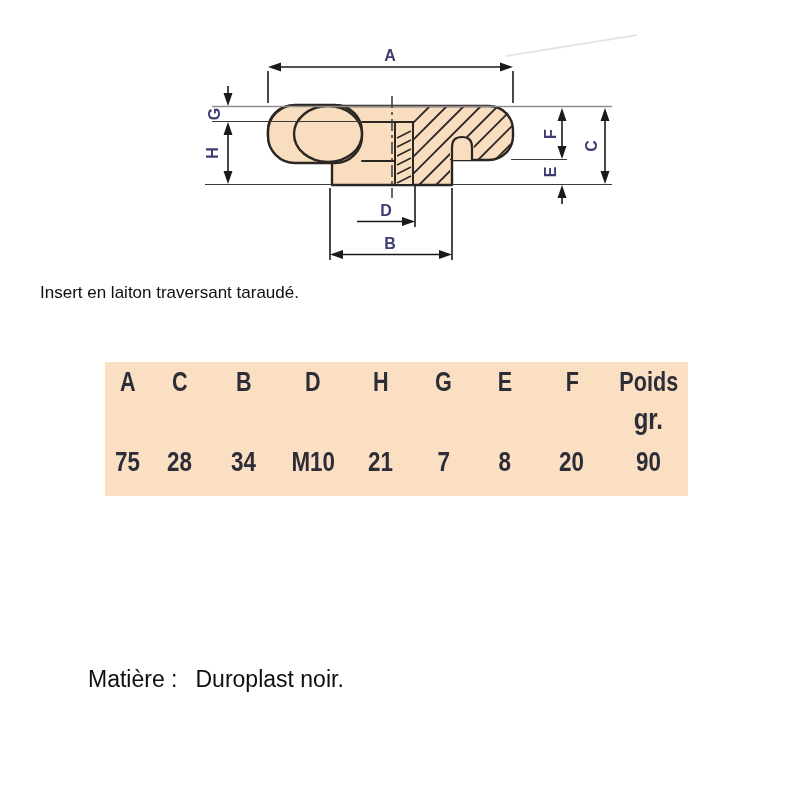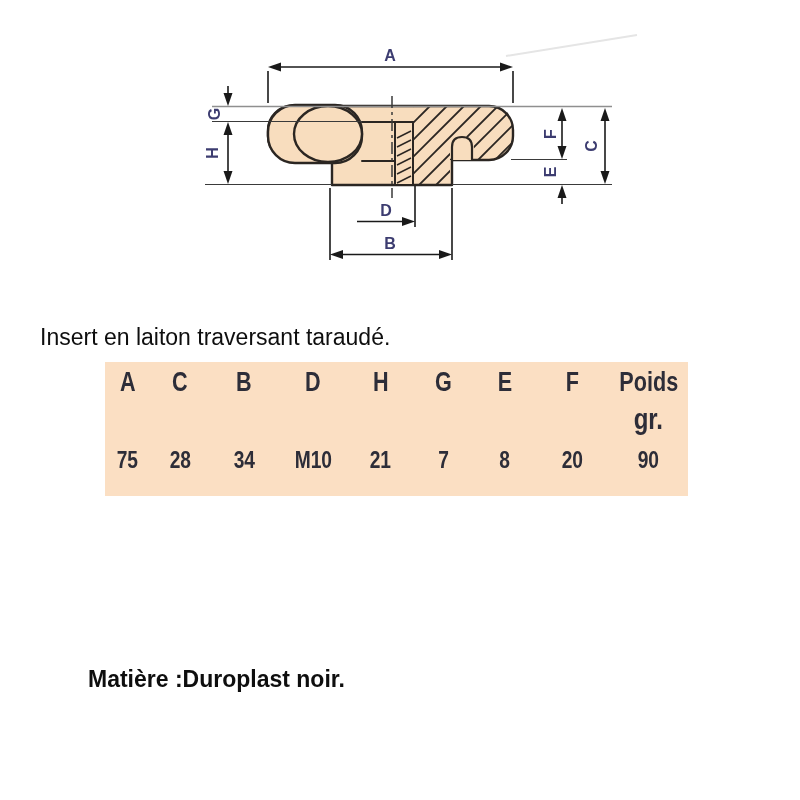--- a/index.html
+++ b/index.html
@@ -7,47 +7,47 @@
     width:800px;height:800px;position:relative;background:#ffffff;
     font-family:"Liberation Sans",sans-serif;overflow:hidden;
   }
   #drawing{position:absolute;left:0;top:0;}
   #drawing text{
     font-family:"Liberation Sans",sans-serif;
     font-weight:bold;font-size:16px;fill:#3c3c70;
   }
   .description{
     position:absolute;left:40px;top:283px;
-    font-size:23px;color:#0e0e0e;white-space:nowrap;margin-top:41px;
+    font-size:17px;color:#0e0e0e;white-space:nowrap;
   }
   .material{
     position:absolute;left:88px;top:666px;
     font-size:23px;color:#0e0e0e;white-space:nowrap;
   }
-  .material .mat-label{font-weight:bold;}
-  .material .mat-value{margin-left:0;font-weight:bold;}
+  .material .mat-label{font-weight:normal;}
+  .material .mat-value{margin-left:18px;}
   .dim-table{
     position:absolute;left:105px;top:362px;width:583px;height:134px;
     background:#fbdfc3;display:flex;
   }
   .col{position:relative;height:100%;}
   .col:nth-child(1){width:45px;}
   .col:nth-child(2){width:60px;}
   .col:nth-child(3){width:68px;}
   .col:nth-child(4){width:70px;}
   .col:nth-child(5){width:65px;}
   .col:nth-child(6){width:62px;}
   .col:nth-child(7){width:60px;}
   .col:nth-child(8){width:74px;}
   .col:nth-child(9){width:79px;}
   .cell{position:absolute;left:0;right:0;text-align:center;color:#2d2d38;font-weight:bold;}
   .cell>span{display:inline-block;transform:scaleX(0.8);transform-origin:50% 50%;white-space:nowrap;}
   .th {top:5px;font-size:27px;}
   .th2{top:40px;font-size:30px;}
-  .td {top:84px;font-size:24px;}
+  .td {top:84px;font-size:28px;}
 </style>
 </head>
 <body>
 
 <svg id="drawing" width="800" height="280" viewBox="0 0 800 280" xmlns="http://www.w3.org/2000/svg">
   <defs>
     <clipPath id="hatchClip">
       <path d="M413,106 L492,106 Q513,106 513,133 Q513,160 492,160 L474,160 L474,150 Q474,136 462,136 Q450,136 450,150 L450,185 L413,185 Z"></path>
     </clipPath>
   </defs>

